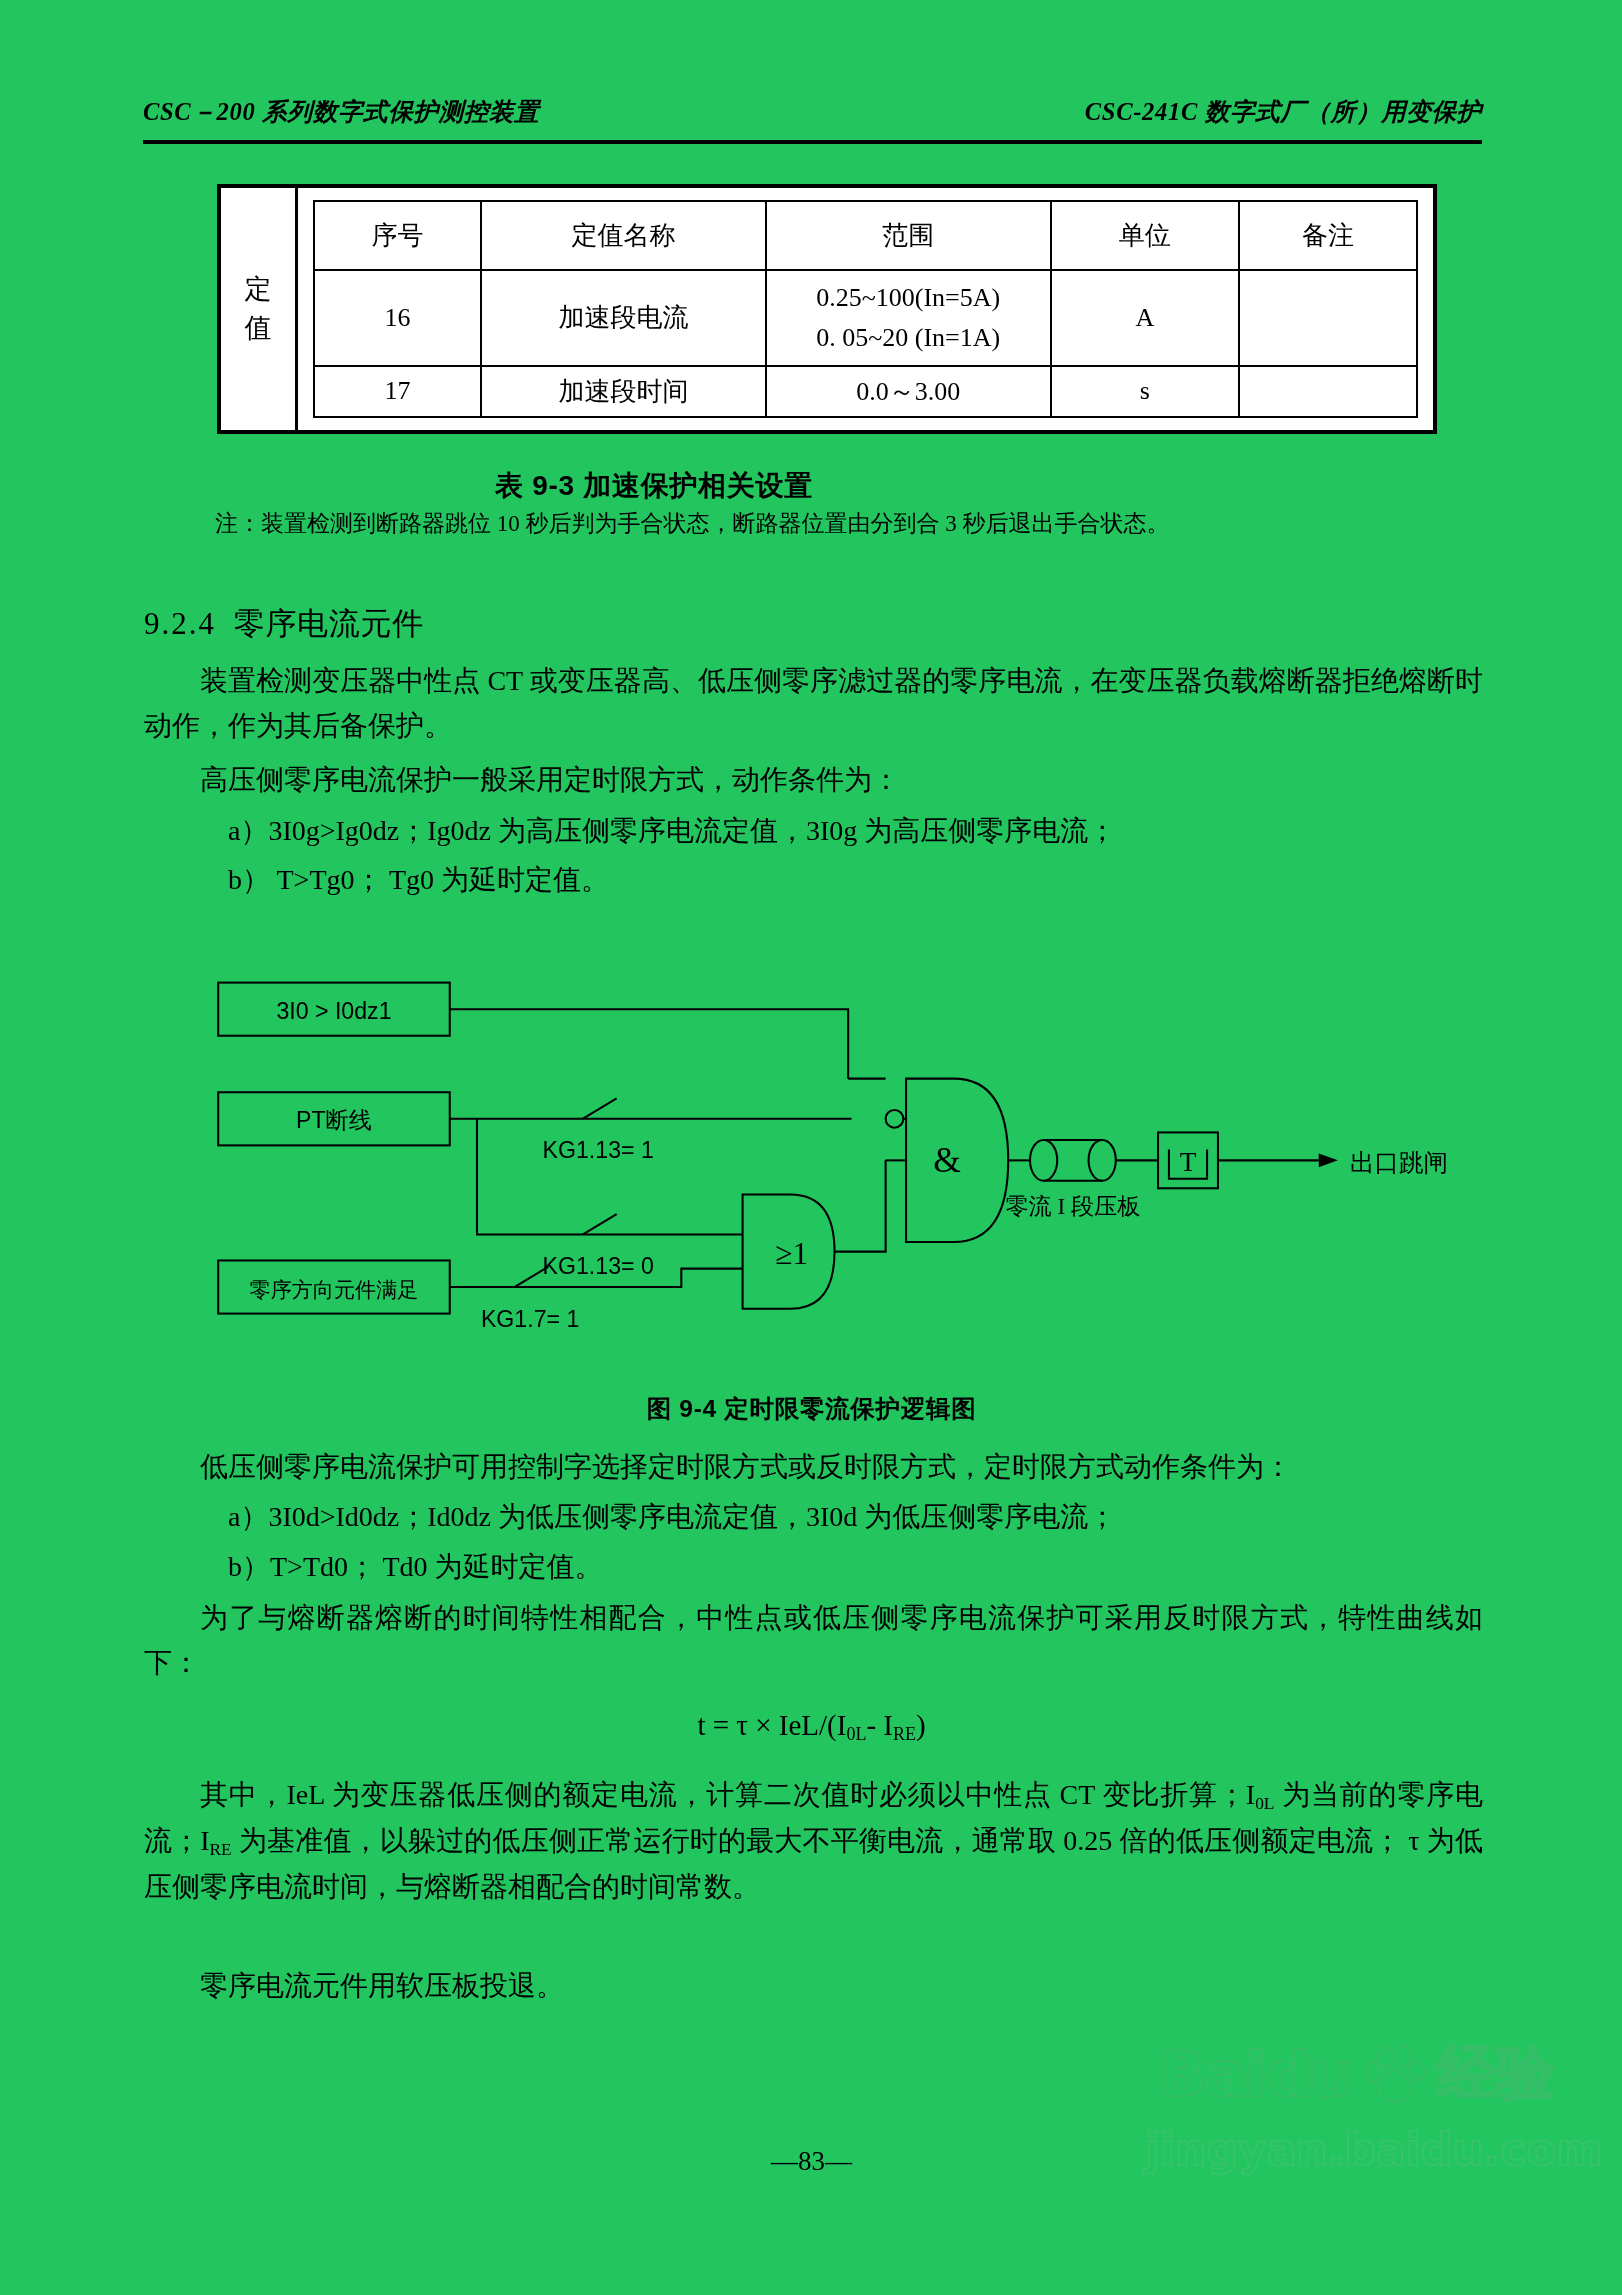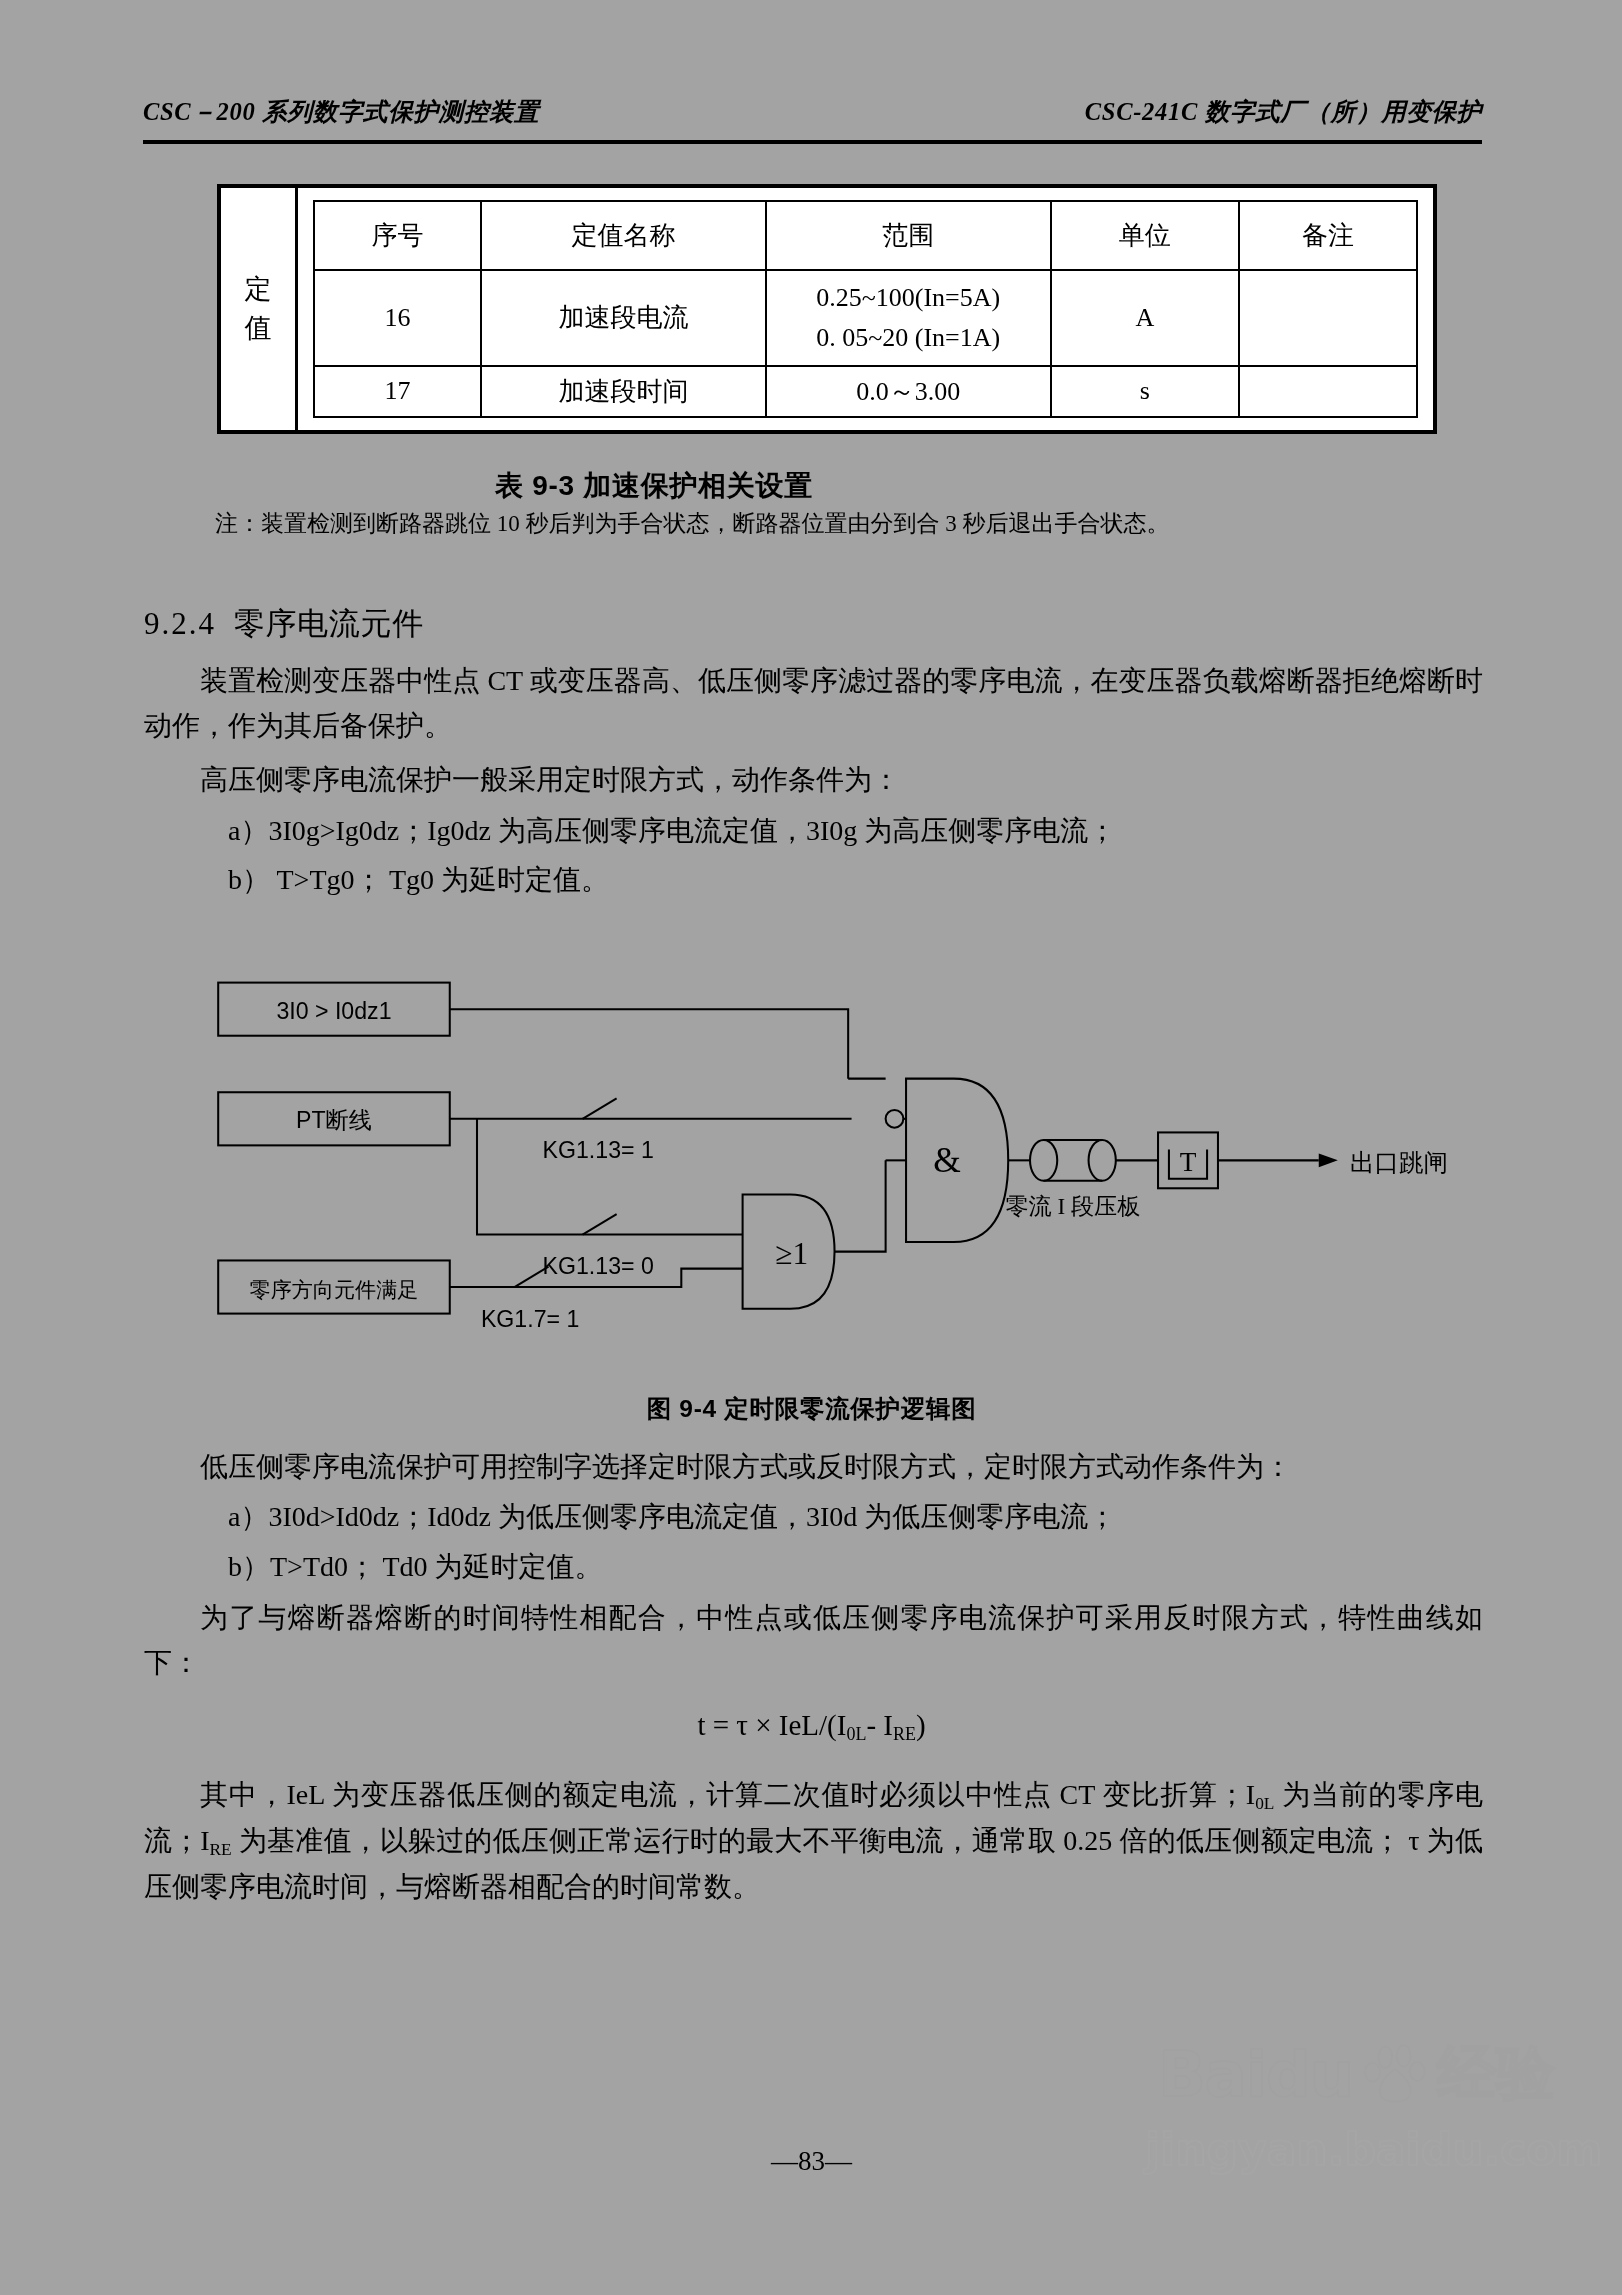--- a/index.html
+++ b/index.html
@@ -8,21 +8,21 @@
     background: #ffffff;
   }
   body {
     font-family: "Liberation Serif", "DejaVu Serif", serif;
     color: #000000;
   }
   .page {
     position: relative;
     width: 1623px;
     height: 2295px;
-    background: #a3a3a3;
+    background: #22c55e;
     overflow: hidden;
   }
 
   
   .header {
     position: absolute;
     left: 143px;
     top: 95px;
     width: 1339px;
     display: flex;
@@ -357,20 +357,21 @@
   <div class="body-block ind" style="top:1595px;">为了与熔断器熔断的时间特性相配合，中性点或低压侧零序电流保护可采用反时限方式，特性曲线如下：</div>
 
   <div class="formula" style="top:1709px;">
     <span>t = τ </span><span>×</span><span> IeL/(I</span><sub>0L</sub><span>- I</span><sub>RE</sub><span>)</span>
   </div>
 
   <div class="body-block ind" style="top:1772px;">
     <span>其中，IeL 为变压器低压侧的额定电流，计算二次值时必须以中性点 CT 变比折算；I</span><sub>0L</sub><span> 为当前的零序电流；I</span><sub>RE</sub><span> 为基准值，以躲过的低压侧正常运行时的最大不平衡电流，通常取 0.25 倍的低压侧额定电流； τ 为低压侧零序电流时间，与熔断器相配合的时间常数。</span>
   </div>
 
+  <div class="body-block ind" style="top:1963px;">零序电流元件用软压板投退。</div>
 
   <div class="watermark">
     <div class="wm-row">
       <span class="wm-text">Baidu</span>
       <span class="wm-paw">
         <svg width="65" height="65" viewBox="0 0 96 96">
           <g fill="none" stroke="#9a9a9a" stroke-width="3">
             <ellipse cx="33" cy="24" rx="10" ry="16"></ellipse>
             <ellipse cx="60" cy="22" rx="10" ry="16"></ellipse>
             <ellipse cx="14" cy="46" rx="11" ry="14"></ellipse>

